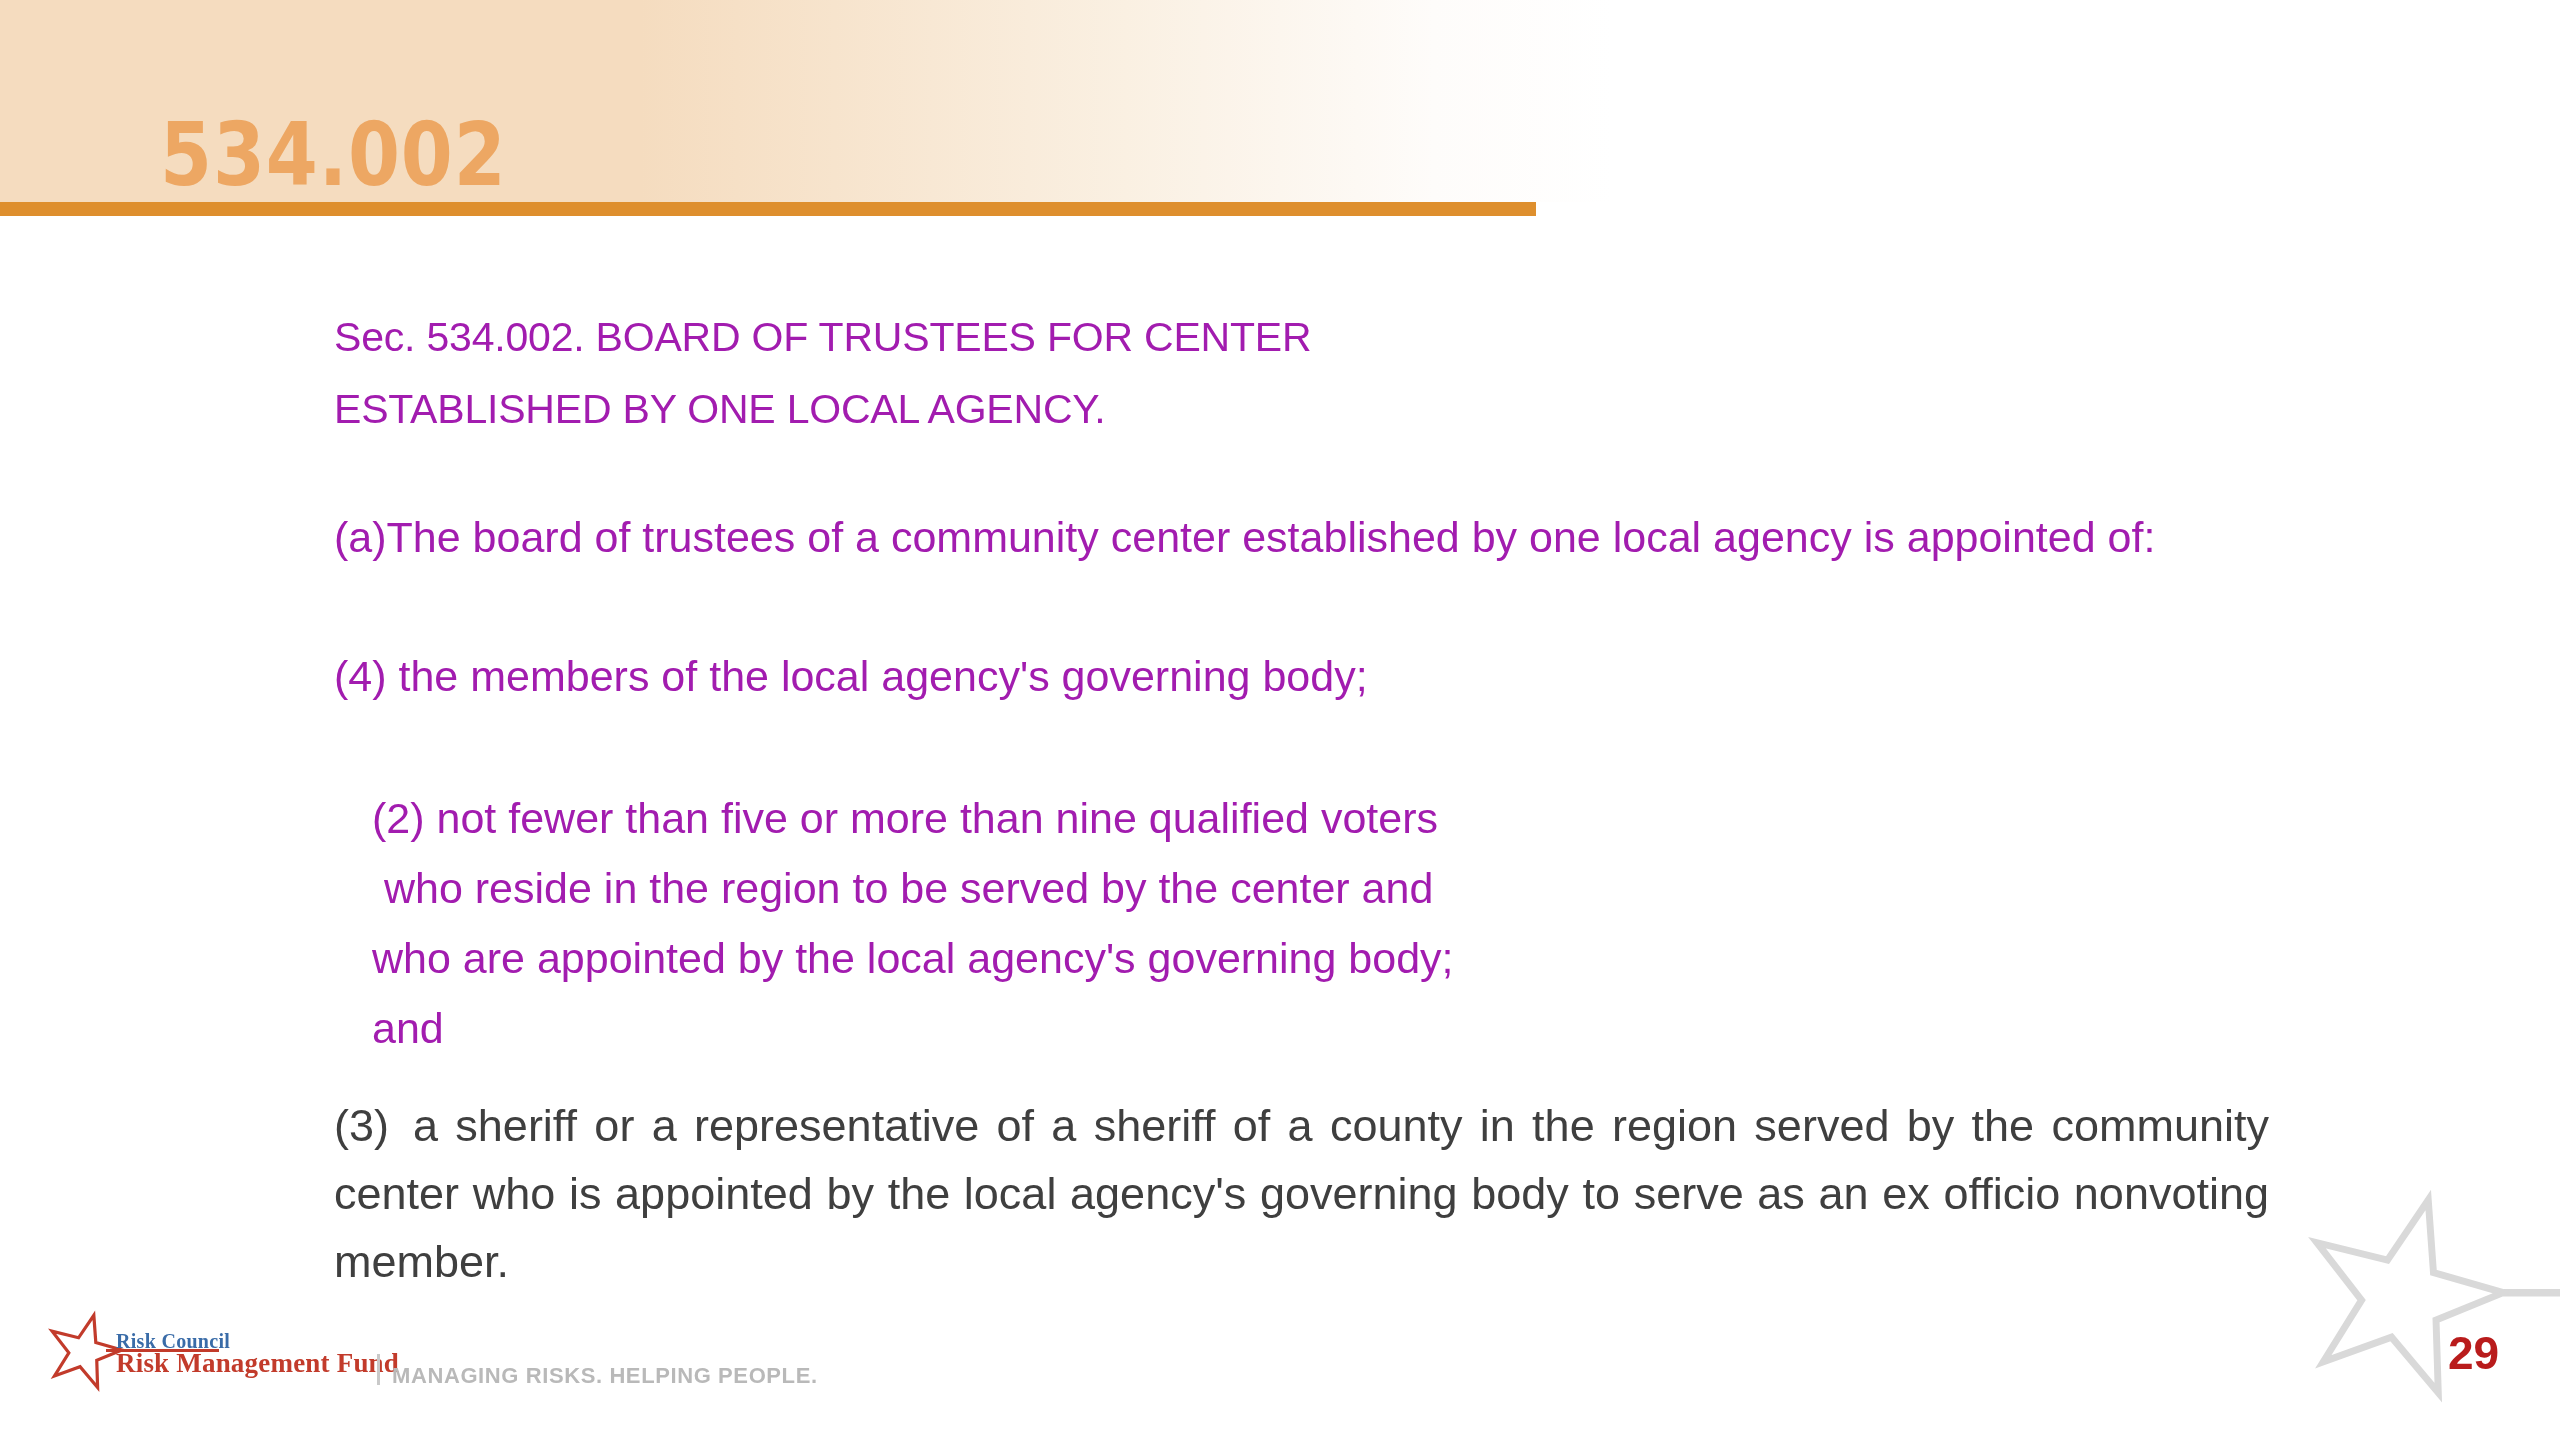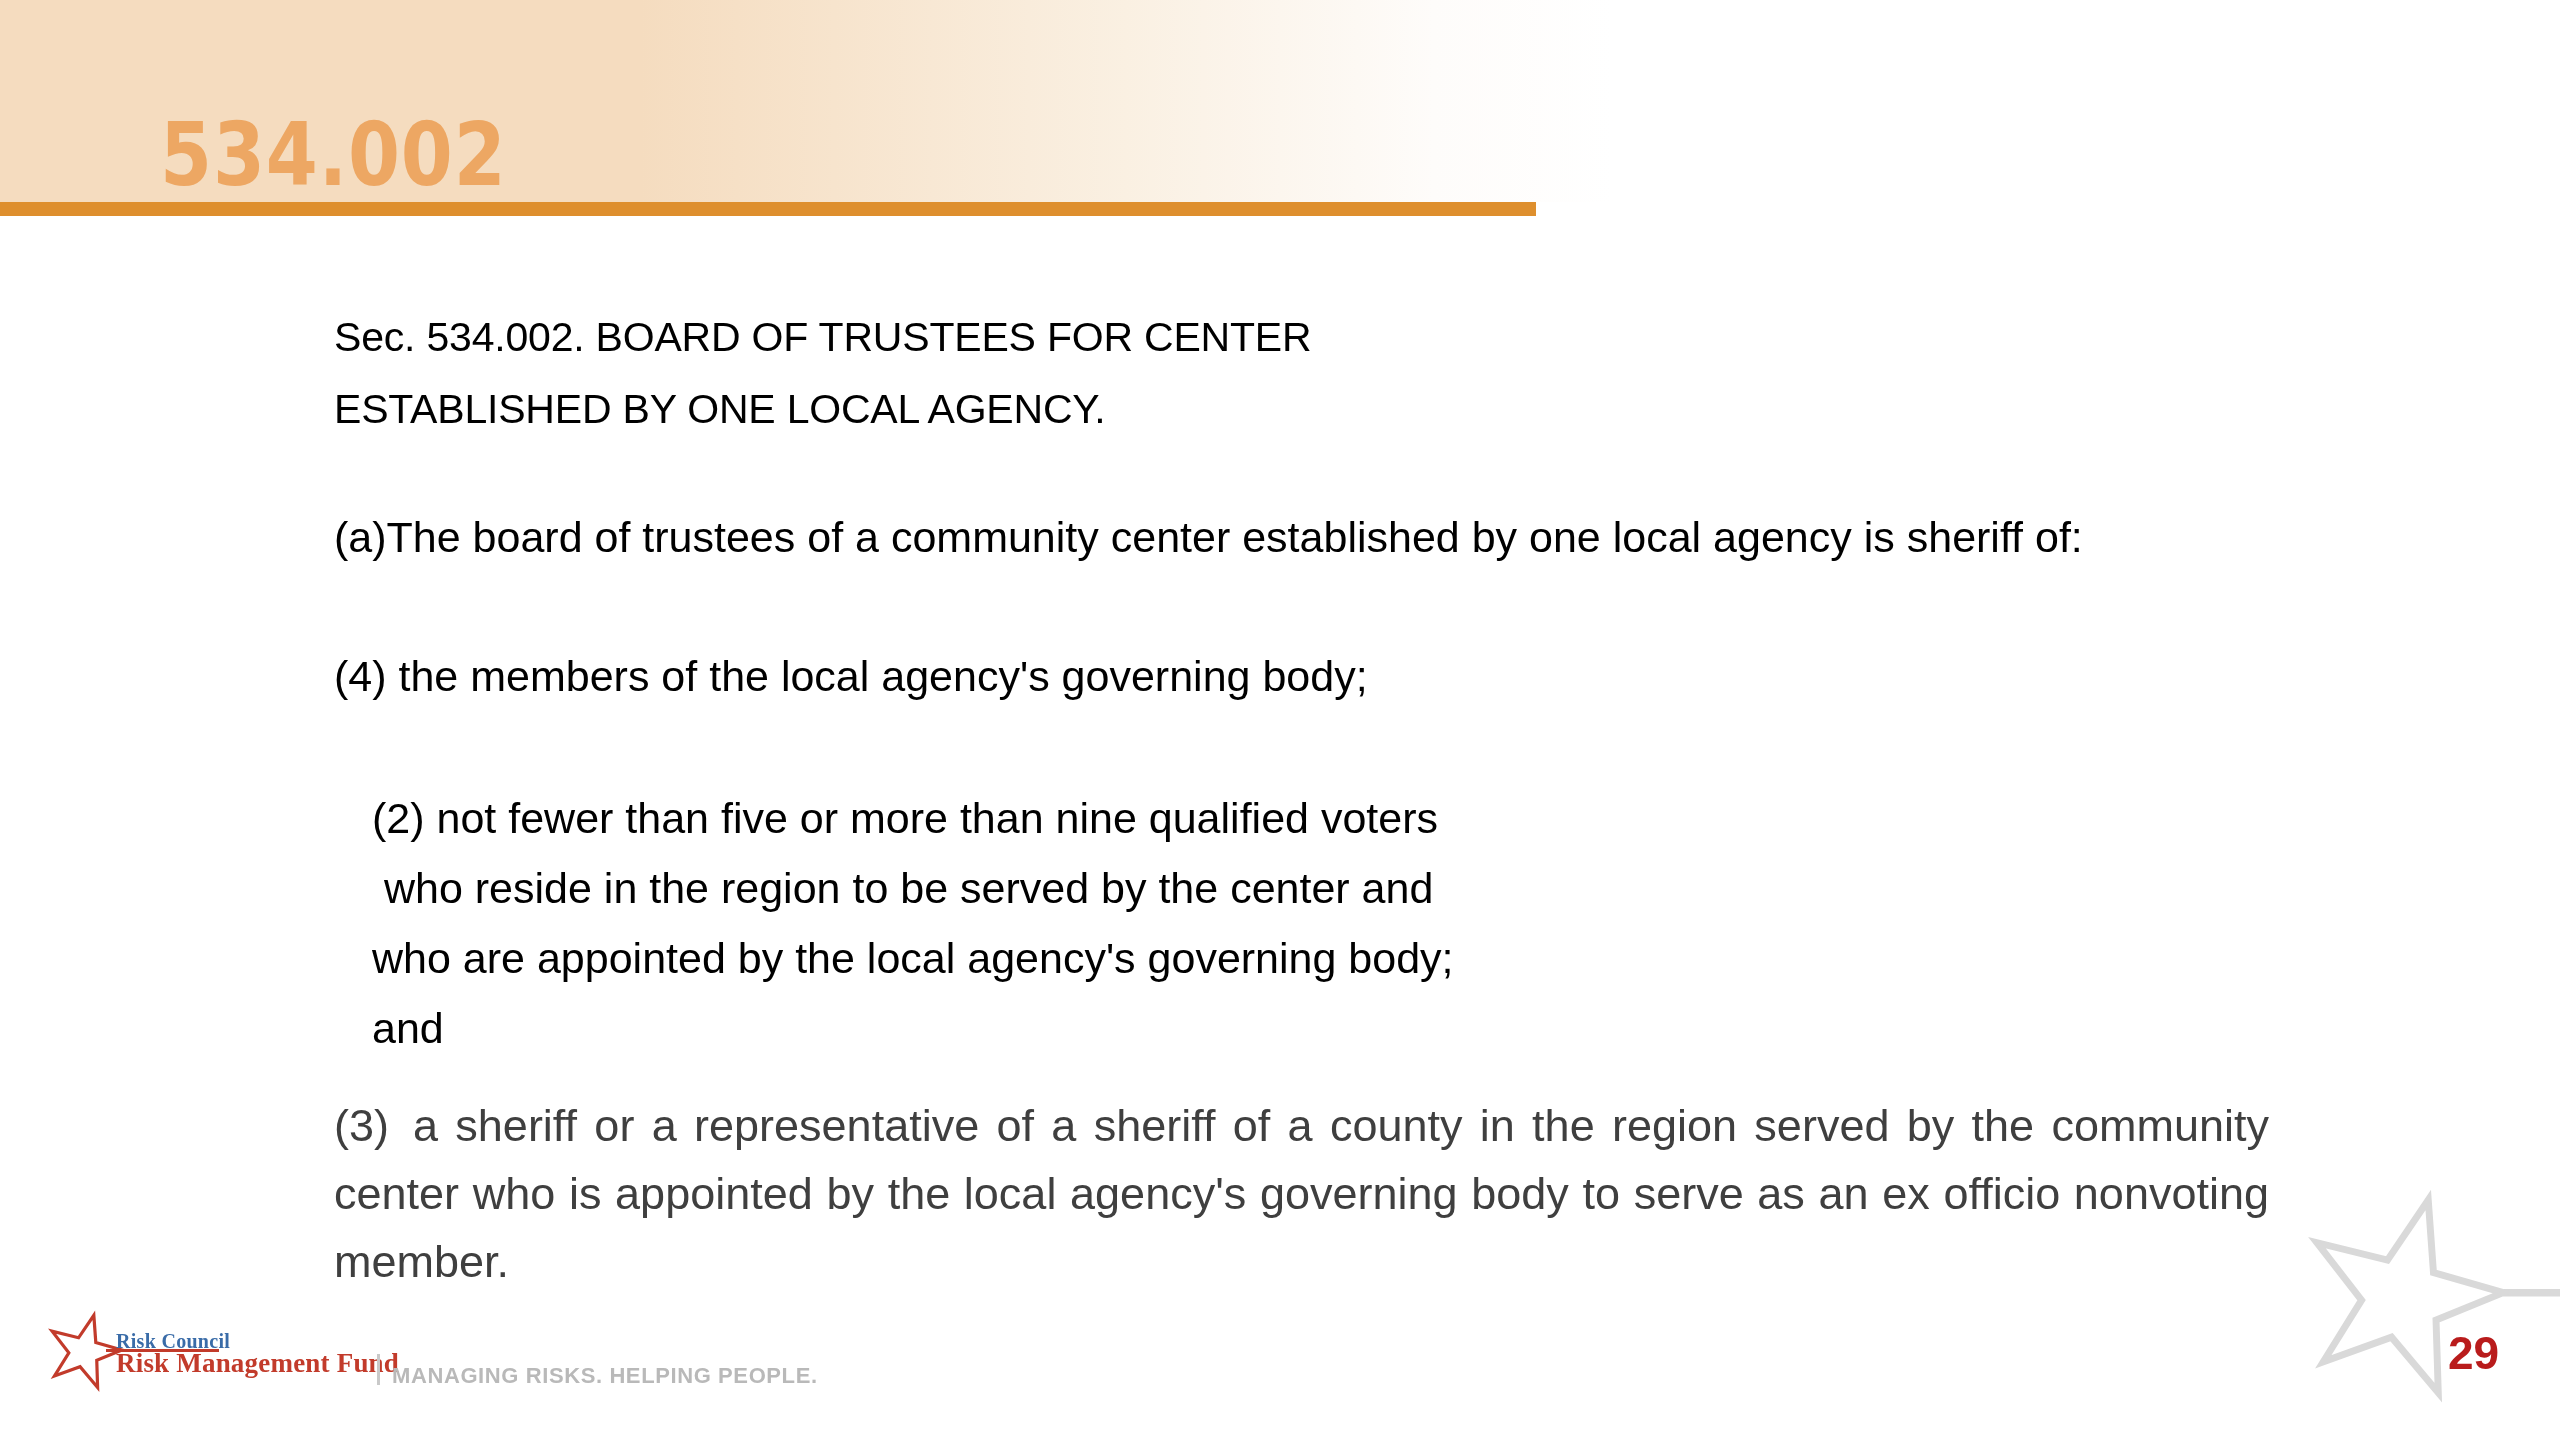--- a/index.html
+++ b/index.html
@@ -21,21 +21,21 @@
     font-size:88px;line-height:1;font-weight:700;
     color:#eda763;letter-spacing:1px;
     transform:scaleX(0.85);transform-origin:left top;
     white-space:pre;
   }
   .accent-bar{
     position:absolute;left:0;top:202px;width:1536px;height:14px;
     background:#de8f2e;
   }
   
-  .textblock{position:absolute;left:334px;color:#000000;}
+  .textblock{position:absolute;left:334px;color:#a21caf;}
   .hardline{white-space:pre;}
   .title-block{top:301px;font-size:41px;line-height:72px;letter-spacing:-0.2px;}
   .para-a{top:501px;font-size:43px;line-height:72px;white-space:pre;}
   .para-1{top:640px;font-size:43px;line-height:72px;white-space:pre;}
   .para-2{top:783px;font-size:43px;line-height:70px;margin-left:38px;}
   .para-3{
     top:1092px;width:1935px;
     font-size:45px;line-height:68px;color:#3f3f3f;
     text-align:justify;
   }
@@ -73,21 +73,21 @@
   <div class="header-band">
     <div class="header-number">534.002</div>
   </div>
   <div class="accent-bar"></div>
 
   <div class="textblock title-block">
     <div class="hardline">Sec. 534.002. BOARD OF TRUSTEES FOR CENTER</div>
     <div class="hardline">ESTABLISHED BY ONE LOCAL AGENCY.</div>
   </div>
 
-  <div class="textblock para-a">(a)The board of trustees of a community center established by one local agency is sheriff of:</div>
+  <div class="textblock para-a">(a)The board of trustees of a community center established by one local agency is appointed of:</div>
 
   <div class="textblock para-1">(4) the members of the local agency's governing body;</div>
 
   <div class="textblock para-2">
     <div class="hardline">(2) not fewer than five or more than nine qualified voters</div>
     <div class="hardline"> who reside in the region to be served by the center and</div>
     <div class="hardline">who are appointed by the local agency's governing body;</div>
     <div class="hardline">and</div>
   </div>
 

